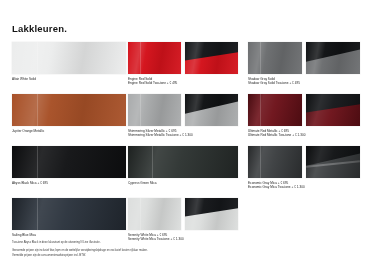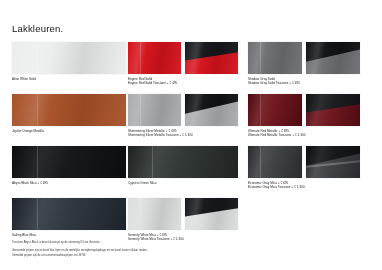--- a/index.html
+++ b/index.html
@@ -21,21 +21,21 @@
     inset: 0;
     background: #ffffff;
   }
 
   
   .page-title {
     position: absolute;
     left: 12px;
     top: 24px;
     font-size: 9.5px;
-    font-weight: normal;
+    font-weight: bold;
     letter-spacing: 0.2px;
     color: #151515;
     line-height: 1;
   }
 
   
   .columns {
     position: absolute;
     left: 0;
     top: 42px;

